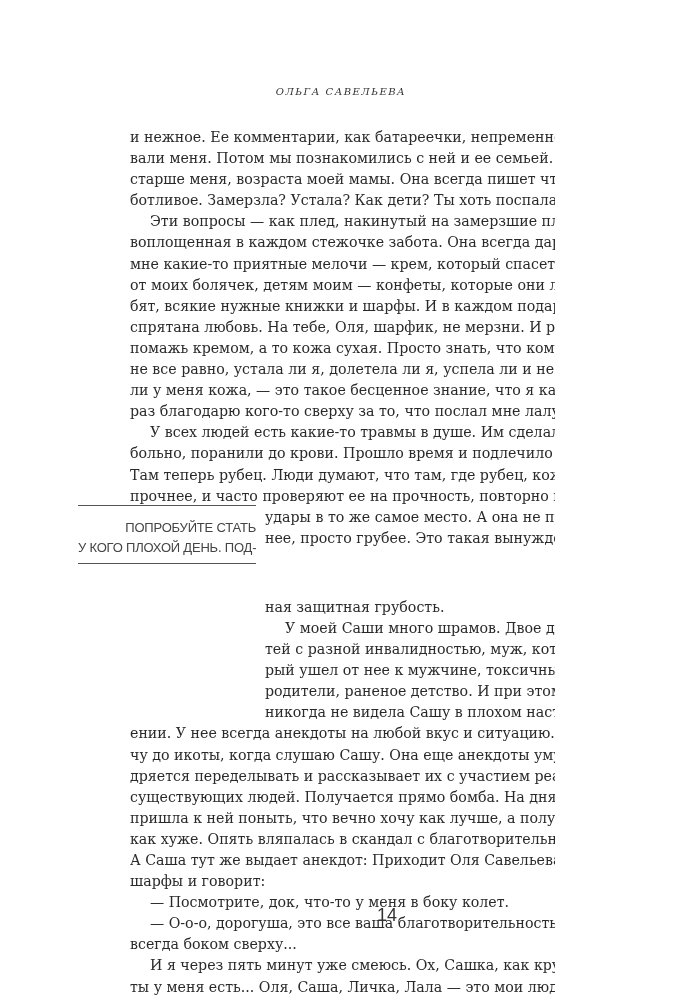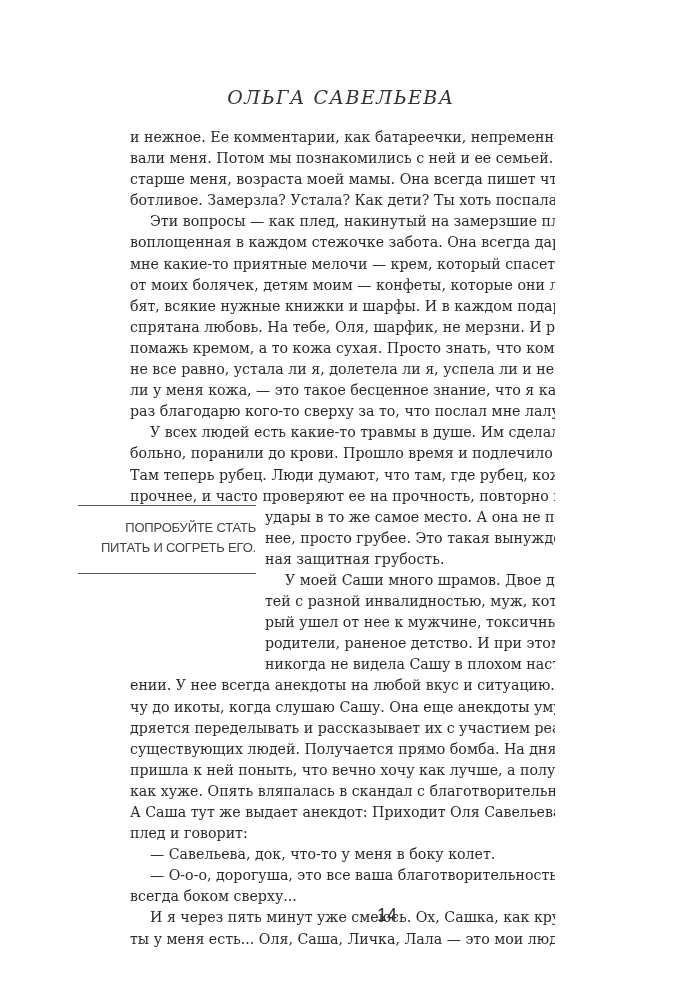--- a/index.html
+++ b/index.html
@@ -1,35 +1,35 @@
 <!DOCTYPE html>
 <html><head>
 <meta charset="utf-8">
 <style>
   html, body { margin: 0; padding: 0; background: #ffffff; }
   body { width: 682px; height: 1001px; position: relative; overflow: hidden; }
   .page { position: absolute; left: 0; top: 0; width: 682px; height: 1001px; background: #ffffff; }
   .running-head {
     position: absolute; top: 86px; left: 0; width: 682px; text-align: center;
-    font-family: "DejaVu Serif", serif; font-size: 19px; letter-spacing: 1.5px;
+    font-family: "DejaVu Serif", serif; font-size: 10px; letter-spacing: 1.5px;
     color: #333; font-style: italic;
   }
   .body-text {
     position: absolute; left: 130px; top: 127px; width: 425px;
     font-family: "DejaVu Serif", serif; font-size: 14.2px; line-height: 21.1px;
     color: #2a2a2a;
   }
   .line { white-space: nowrap; display: block; height: 21.1px; text-align: justify; text-align-last: justify; overflow: hidden; }
   .line.last { text-align-last: left; }
   .line.indent { padding-left: 20px; }
   .line.narrow { margin-left: 135px; }
   .pull-quote {
     position: absolute; left: 78px; top: 505px; width: 178px;
     border-top: 1px solid #555; border-bottom: 1px solid #555;
-    padding: 12px 0 16px 0;
+    padding: 12px 0 6px 0;
   }
   .pq-line {
     display: block; text-align: right; white-space: nowrap;
     font-family: "Liberation Sans", sans-serif; font-size: 13px; line-height: 19.5px;
     color: #444; text-transform: uppercase; letter-spacing: -0.2px;
   }
   .page-number {
     position: absolute; top: 905px; left: 0; width: 682px; text-align: center;
     font-family: "Liberation Sans", sans-serif; font-size: 18px; color: #333; margin-left: 46px;
   }
@@ -54,40 +54,40 @@
       <span class="line">помажь кремом, а то кожа сухая. Просто знать, что кому-то</span>
       <span class="line">не все равно, устала ли я, долетела ли я, успела ли и не сухая</span>
       <span class="line">ли у меня кожа, — это такое бесценное знание, что я каждый</span>
       <span class="line last">раз благодарю кого-то сверху за то, что послал мне лалу.</span>
       <span class="line indent" style="width: 405px;">У всех людей есть какие-то травмы в душе. Им сделали</span>
       <span class="line">больно, поранили до крови. Прошло время и подлечило рану.</span>
       <span class="line">Там теперь рубец. Люди думают, что там, где рубец, кожа</span>
       <span class="line">прочнее, и часто проверяют ее на прочность, повторно нанося</span>
       <span class="line narrow" style="width: 290px;">удары в то же самое место. А она не проч-</span>
       <span class="line narrow" style="width: 290px;">нее, просто грубее. Это такая вынужден-</span>
-      <span class="line narrow last" style="width: 290px;">ная защитная грубость.</span>
+      <span class="line narrow last" style="width: 290px; margin-top: 48px;">ная защитная грубость.</span>
       <span class="line indent narrow" style="width: 270px; padding-left: 20px;">У моей Саши много шрамов. Двое де-</span>
       <span class="line narrow" style="width: 290px;">тей с разной инвалидностью, муж, кото-</span>
       <span class="line narrow" style="width: 290px;">рый ушел от нее к мужчине, токсичные</span>
       <span class="line narrow" style="width: 290px;">родители, раненое детство. И при этом я</span>
       <span class="line narrow" style="width: 290px;">никогда не видела Сашу в плохом настро-</span>
       <span class="line">ении. У нее всегда анекдоты на любой вкус и ситуацию. Я хо-</span>
       <span class="line">чу до икоты, когда слушаю Сашу. Она еще анекдоты уму-</span>
       <span class="line">дряется переделывать и рассказывает их с участием реально</span>
       <span class="line">существующих людей. Получается прямо бомба. На днях я</span>
       <span class="line">пришла к ней поныть, что вечно хочу как лучше, а получается</span>
       <span class="line">как хуже. Опять вляпалась в скандал с благотворительностью.</span>
       <span class="line">А Саша тут же выдает анекдот: Приходит Оля Савельева к док-</span>
-      <span class="line last">плед и говорит:</span>
-      <span class="line indent last" style="width: 405px;">— Савельева, док, что-то у меня в боку колет.</span>
+      <span class="line last">шарфы и говорит:</span>
+      <span class="line indent last" style="width: 405px;">— Посмотрите, док, что-то у меня в боку колет.</span>
       <span class="line indent" style="width: 405px;">— О-о-о, дорогуша, это все ваша благотворительность. Она</span>
       <span class="line last">всегда боком сверху...</span>
       <span class="line indent" style="width: 405px;">И я через пять минут уже смеюсь. Ох, Сашка, как круто, что</span>
       <span class="line">ты у меня есть... Оля, Саша, Личка, Лала — это мои люди-вита-</span>
     </div>
 
   <div class="pull-quote" id="pull-quote">
       <span class="pq-line">ПОПРОБУЙТЕ СТАТЬ</span>
-      <span class="pq-line">ПИТАТЬ И СОГРЕТЬ ЕГО.</span>
+      <span class="pq-line">У КОГО ПЛОХОЙ ДЕНЬ. ПОД-</span>
     </div>
 
   <div class="page-number">14</div>
 </div>
 
 </body></html>

